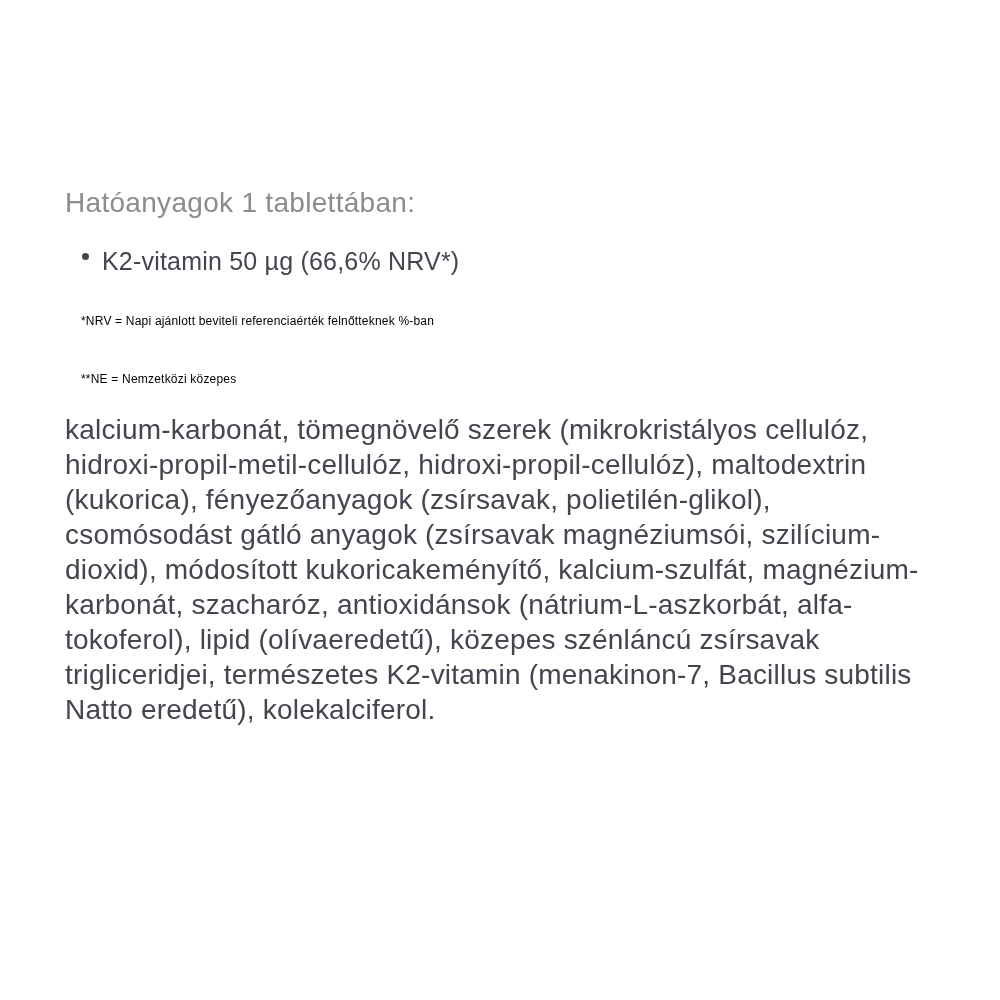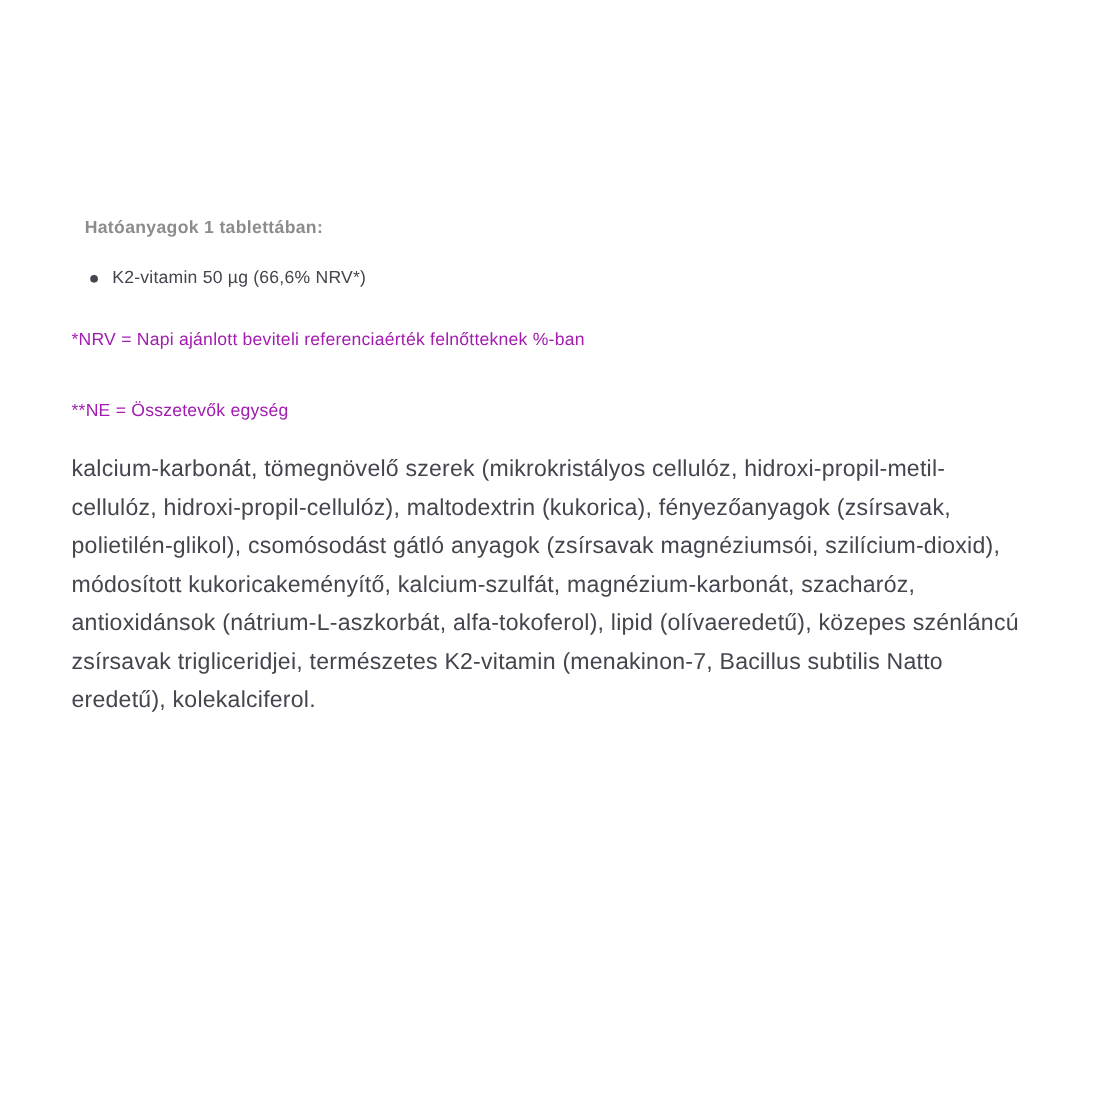--- a/index.html
+++ b/index.html
@@ -11,63 +11,63 @@
     overflow: hidden;
     font-family: "Liberation Sans", sans-serif;
   }
   .page {
     box-sizing: border-box;
     width: 1000px;
     height: 1000px;
     padding: 186px 68px 0 65px;
   }
   .section-heading {
-    font-size: 16px;
-    font-weight: 700;
+    font-size: 28px;
+    font-weight: 400;
     color: #8c8c8c;
     letter-spacing: 0.3px;
-    margin: 12px;
+    margin: 0;
     line-height: 1.2;
   }
   ul.actives-list {
     list-style: none;
     margin: 26px 0 0 0;
     padding: 0 0 0 37px;
   }
   ul.actives-list li {
     position: relative;
-    font-size: 16px;
+    font-size: 25px;
     color: #45444f;
     letter-spacing: 0.2px;
     line-height: 1.2;
     margin-bottom: 15px;
   }
   ul.actives-list li .bullet-dot {
     position: absolute;
     left: -20px;
     top: 7px;
     width: 7px;
     height: 7px;
     border-radius: 50%;
     background: #45444f;
   }
   .footnote {
-    font-size: 16px;
-    color: #a21caf;
+    font-size: 12px;
+    color: #000000;
     letter-spacing: 0.2px;
     line-height: 1.2;
-    margin: 0;
+    margin: 16px;
   }
   .footnote-nrv { margin-top: 38px; }
   .footnote-ne  { margin-top: 44px; }
   .ingredients-heading { margin-top: 42px; }
   .ingredients-text {
     margin: 26px 0 0 0;
     max-width: 862px;
-    font-size: 21px;
+    font-size: 28px;
     color: #45444f;
     letter-spacing: 0.2px;
     line-height: 35px;
   }
 </style>
 </head>
 <body>
 
 <div class="page">
 
@@ -75,18 +75,18 @@
 
   <ul class="actives-list">
     <li>
       <span class="bullet-dot"></span>
       <span>K2-vitamin 50 µg (66,6% NRV*)</span>
     </li>
   </ul>
 
   <p class="footnote footnote-nrv">*NRV = Napi ajánlott beviteli referenciaérték felnőtteknek %-ban</p>
 
-  <p class="footnote footnote-ne">**NE = Összetevők egység</p>
+  <p class="footnote footnote-ne">**NE = Nemzetközi közepes</p>
 
 
   <p class="ingredients-text">kalcium-karbonát, tömegnövelő szerek (mikrokristályos cellulóz, hidroxi-propil-metil-cellulóz, hidroxi-propil-cellulóz), maltodextrin (kukorica), fényezőanyagok (zsírsavak, polietilén-glikol), csomósodást gátló anyagok (zsírsavak magnéziumsói, szilícium-dioxid), módosított kukoricakeményítő, kalcium-szulfát, magnézium-karbonát, szacharóz, antioxidánsok (nátrium-L-aszkorbát, alfa-tokoferol), lipid (olívaeredetű), közepes szénláncú zsírsavak trigliceridjei, természetes K2-vitamin (menakinon-7, Bacillus subtilis Natto eredetű), kolekalciferol.</p>
 
 </div>
 
 </body></html>

